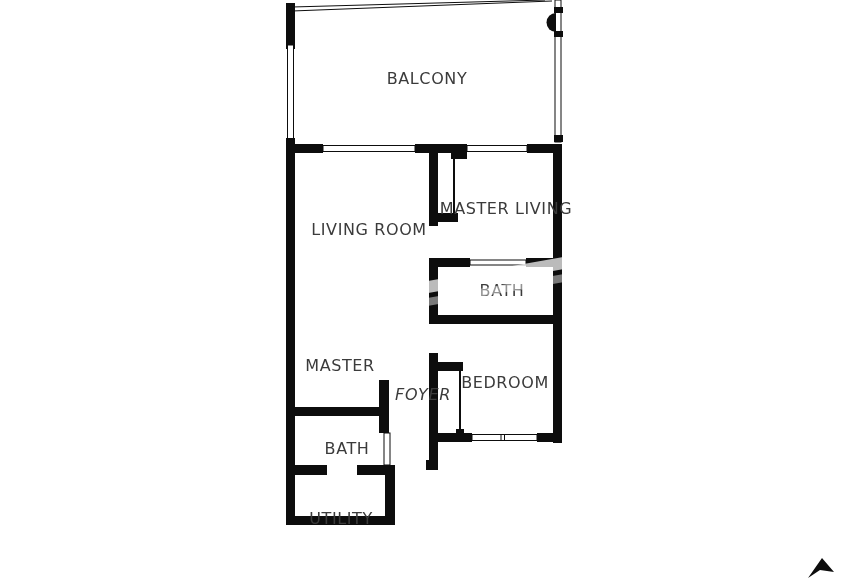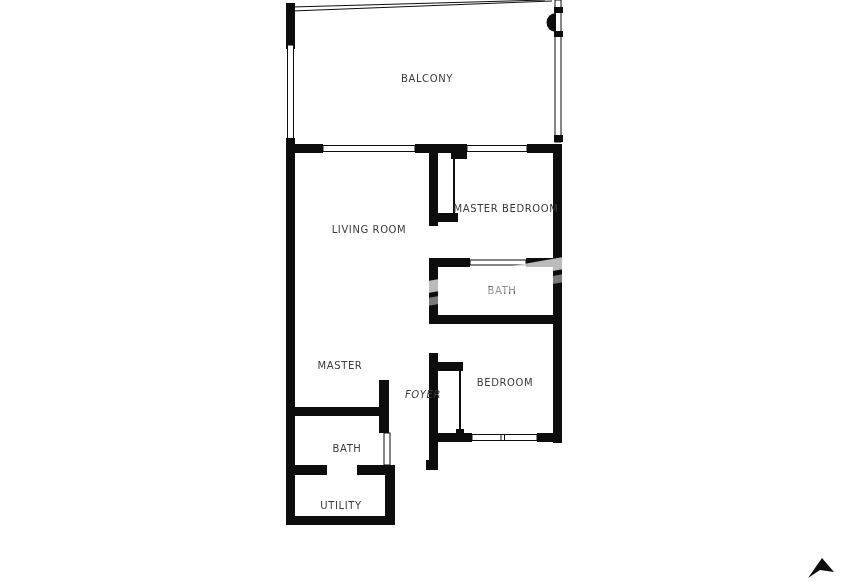--- a/index.html
+++ b/index.html
@@ -16,21 +16,21 @@
     overflow:hidden;
     font-family:"DejaVu Sans","Liberation Sans",sans-serif;
   }
   .plan-svg{position:absolute;left:0;top:0;}
   .w{fill:var(--wall);stroke:none;}
   .win{fill:#ffffff;stroke:var(--wall);stroke-width:1;}
   .ln{stroke:var(--wall);stroke-width:1;fill:none;}
   .room-label{
     position:absolute;
     transform:translate(-50%,-50%);
-    font-size:10px;
+    font-size:16px;
     letter-spacing:.6px;
     color:var(--label);
     white-space:nowrap;
     z-index:2;
   }
   .wm{
     position:absolute;
     background:rgba(255,255,255,.72);
     transform:rotate(-10deg);
     z-index:3;
@@ -109,23 +109,23 @@
       <rect class="w" x="357" y="465" width="38" height="10"></rect>
       <rect class="w" x="385" y="475" width="10" height="50"></rect>
       <rect class="w" x="286" y="516" width="109" height="9"></rect>
     </g>
 
     <polygon class="w" points="822,558 834,572 820,570 808,578"></polygon>
   </svg>
 
   <div class="room-label" style="left: 427px; top: 78px;">BALCONY</div>
   <div class="room-label" style="left: 369px; top: 229px; text-align: center;">LIVING ROOM</div>
-  <div class="room-label" style="left: 506px; top: 208px;">MASTER BEDROOM</div>
+  <div class="room-label" style="left: 506px; top: 208px;">MASTER LIVING</div>
   <div class="room-label" style="left: 502px; top: 290px;">BATH</div>
   <div class="room-label" style="left: 340px; top: 365px;">MASTER</div>
   <div class="room-label" style="left: 423px; top: 394px; font-style: italic;">FOYER</div>
   <div class="room-label" style="left: 505px; top: 382px;">BEDROOM</div>
   <div class="room-label" style="left: 347px; top: 448px;">BATH</div>
-  <div class="room-label" style="left: 341px; top: 505px;">UTILITY</div>
+  <div class="room-label" style="left: 341px; top: 518px;">UTILITY</div>
 
   <div class="wm wm1"></div>
   <div class="wm wm2"></div>
 </div>
 
 </body></html>

